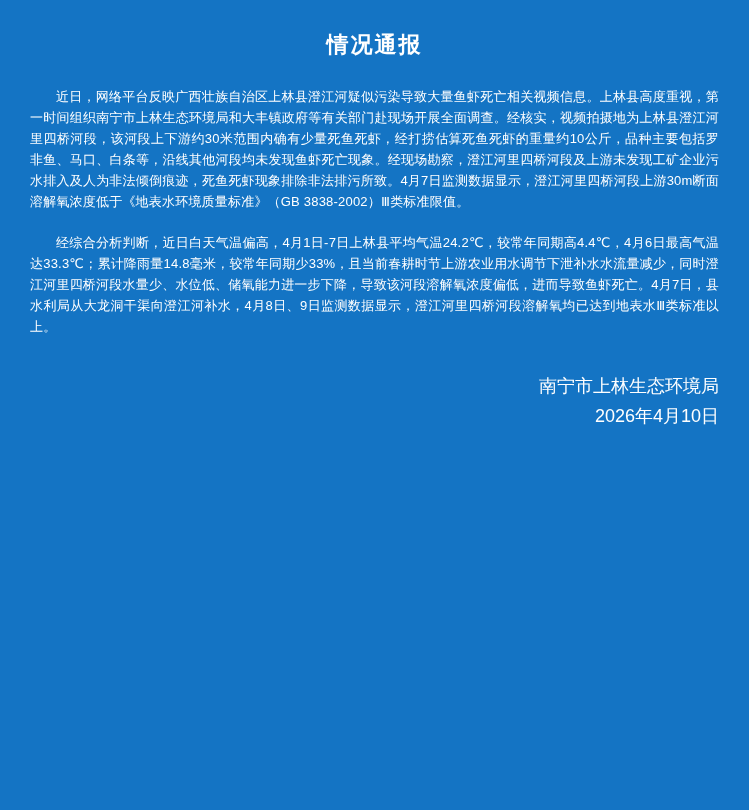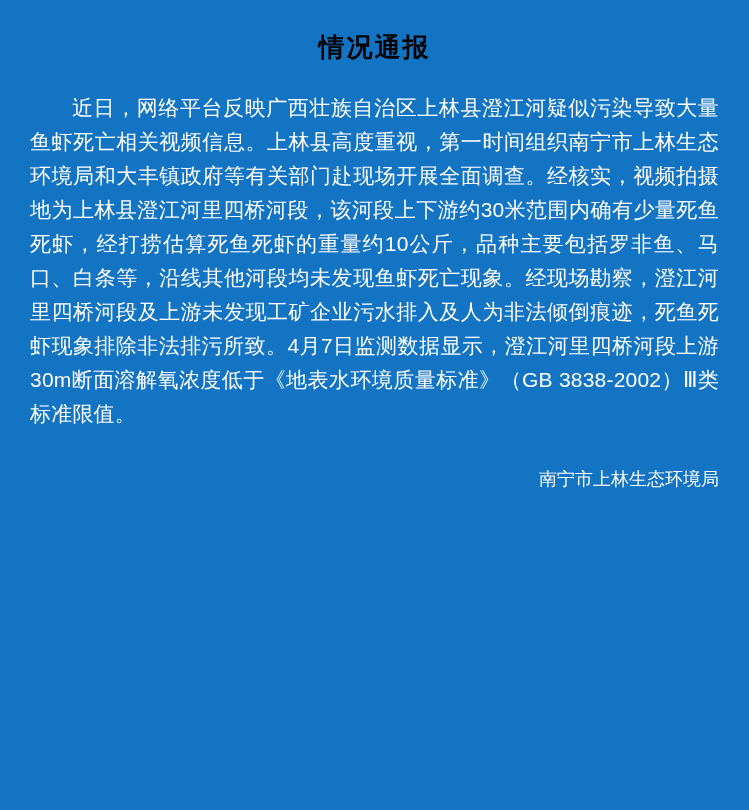--- a/index.html
+++ b/index.html
@@ -18,28 +18,28 @@
     width: 749px;
     height: 810px;
     box-sizing: border-box;
     padding: 22px 30px 18px 30px;
     display: flex;
     flex-direction: column;
     background: #1474c4;
   }
   .title {
     text-align: center;
-    font-size: 26px;
+    font-size: 22px;
     font-weight: bold;
     letter-spacing: 2px;
     margin: 8px 0 26px 0;
-    color: #000000;
+    color: #ffffff;
   }
   .body-text {
-    font-size: 21px;
+    font-size: 13px;
     line-height: 1.62;
     letter-spacing: 0.2px;
     text-align: justify;
     text-justify: inter-ideograph;
   }
   .para {
     margin: 0 0 20px 0;
     text-indent: 2em;
   }
   .para:last-of-type {
@@ -60,20 +60,22 @@
 </style>
 </head>
 <body>
 
 <div class="page">
 
   <div class="title">情况通报</div>
 
   <div class="body-text">
     <p class="para">近日，网络平台反映广西壮族自治区上林县澄江河疑似污染导致大量鱼虾死亡相关视频信息。上林县高度重视，第一时间组织南宁市上林生态环境局和大丰镇政府等有关部门赴现场开展全面调查。经核实，视频拍摄地为上林县澄江河里四桥河段，该河段上下游约30米范围内确有少量死鱼死虾，经打捞估算死鱼死虾的重量约10公斤，品种主要包括罗非鱼、马口、白条等，沿线其他河段均未发现鱼虾死亡现象。经现场勘察，澄江河里四桥河段及上游未发现工矿企业污水排入及人为非法倾倒痕迹，死鱼死虾现象排除非法排污所致。4月7日监测数据显示，澄江河里四桥河段上游30m断面溶解氧浓度低于《地表水环境质量标准》（GB 3838-2002）Ⅲ类标准限值。</p>
+    <p class="para">经综合分析判断，近日白天气温偏高，4月1日-7日上林县平均气温24.2℃，较常年同期高4.4℃，4月6日最高气温达33.3℃；累计降雨量14.8毫米，较常年同期少33%，且当前春耕时节上游农业用水调节下泄补水水流量减少，同时澄江河里四桥河段水量少、水位低、储氧能力进一步下降，导致该河段溶解氧浓度偏低，进而导致鱼虾死亡。4月7日，县水利局从大龙洞干渠向澄江河补水，4月8日、9日监测数据显示，澄江河里四桥河段溶解氧均已达到地表水Ⅲ类标准以上。</p>
   </div>
 
   <div class="signature">
     <div>南宁市上林生态环境局</div>
+    <div>2026年4月10日</div>
   </div>
 
   <div class="spacer"></div>
 </div>
 
 </body></html>

